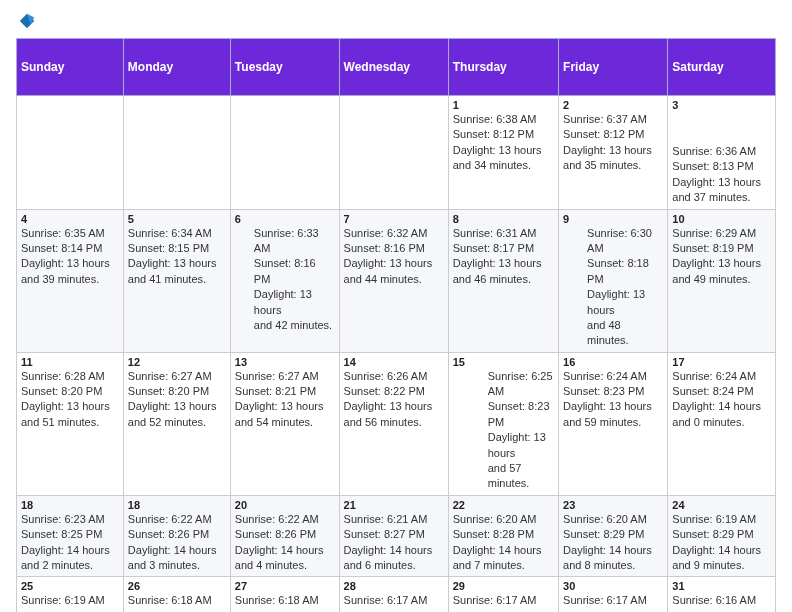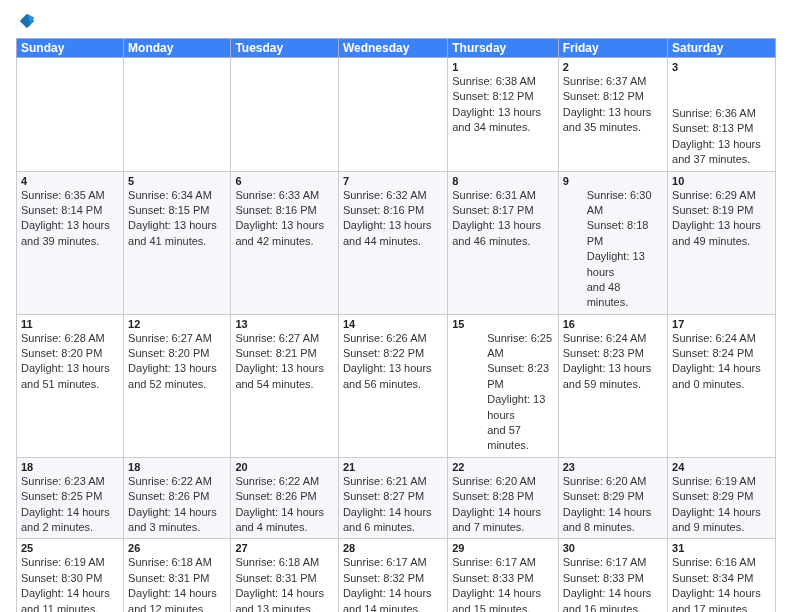--- a/index.html
+++ b/index.html
@@ -60,25 +60,25 @@
       color: #444;
       margin-top: 2px;
     }
     .calendar {
       border: 1px solid #ccc;
       border-collapse: collapse;
       width: 100%;
       flex: 1;
     }
     .calendar th {
-      background-color: #3b82f6;
+      background-color: #6d28d9;
       color: #fff;
       font-size: 12px;
       font-weight: bold;
-      padding: 2px 4px;
+      padding: 21px 4px;
       text-align: left;
       border: 1px solid #aac;
     }
     .calendar td {
       vertical-align: top;
       border: 1px solid #ccc;
       padding: 3px 4px;
       font-size: 9.5px;
       color: #333;
       width: 113px;
@@ -177,21 +177,21 @@
           </td>
           <td>
             <span class="day-number">5</span>
             <div class="day-info" style="white-space: pre-line;">Sunrise: 6:34 AM
 Sunset: 8:15 PM
 Daylight: 13 hours
 and 41 minutes.</div>
           </td>
           <td>
             <span class="day-number">6</span>
-            <div class="day-info" style="white-space: pre-line;">Sunrise: 6:33 AM
+            <div class="day-info" style="white-space: pre-line; margin-left: 19px;">Sunrise: 6:33 AM
 Sunset: 8:16 PM
 Daylight: 13 hours
 and 42 minutes.</div>
           </td>
           <td>
             <span class="day-number">7</span>
             <div class="day-info" style="white-space: pre-line;">Sunrise: 6:32 AM
 Sunset: 8:16 PM
 Daylight: 13 hours
 and 44 minutes.</div>

